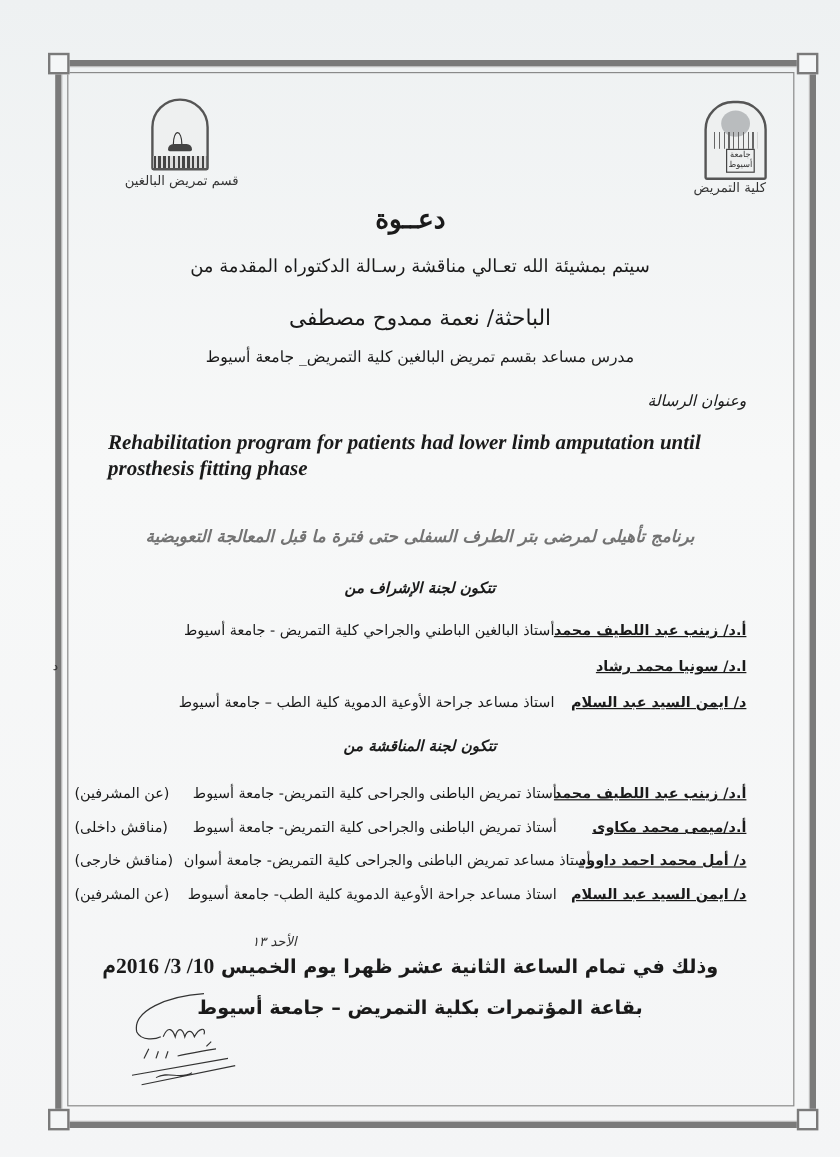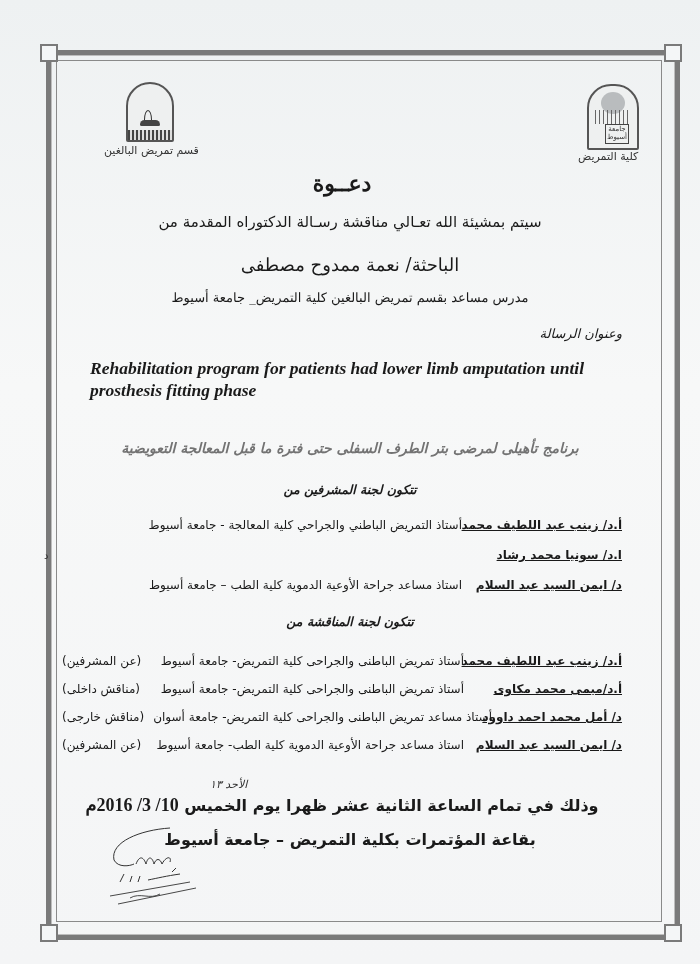--- a/index.html
+++ b/index.html
@@ -153,25 +153,25 @@
 <div class="abs logo-caption rtl" style="left:104px; top:144px;">قسم تمريض البالغين</div>
 
 <div class="abs title-invite rtl">دعــوة</div>
 <div class="abs intro rtl">سيتم بمشيئة الله تعـالي مناقشة رسـالة الدكتوراه المقدمة من</div>
 <div class="abs researcher rtl">الباحثة/ نعمة ممدوح مصطفى</div>
 <div class="abs researcher-role rtl">مدرس مساعد بقسم تمريض البالغين كلية التمريض_ جامعة أسيوط</div>
 <div class="abs thesis-label rtl">وعنوان الرسالة</div>
 <div class="abs thesis-en">Rehabilitation program for patients had lower limb amputation until prosthesis fitting phase</div>
 <div class="abs thesis-ar rtl">برنامج تأهيلى لمرضى بتر الطرف السفلى حتى فترة ما قبل المعالجة التعويضية</div>
 
-<div class="abs section-heading sup-heading rtl">تتكون لجنة المشرفين من</div>
+<div class="abs section-heading sup-heading rtl">تتكون لجنة الإشراف من</div>
 
 <div class="member-row sup rtl" style="top:518px;">
   <span class="name">أ.د/ زينب عبد اللطيف محمد</span>
-  <span class="title">أستاذ التمريض الباطني والجراحي كلية المعالجة - جامعة أسيوط</span>
+  <span class="title">أستاذ البالغين الباطني والجراحي كلية التمريض - جامعة أسيوط</span>
 </div>
 <div class="member-row sup rtl" style="top:548px;">
   <span class="name">ا.د/ سونيا محمد رشاد</span>
 </div>
 <div class="member-row sup rtl" style="top:578px;">
   <span class="name">د/ ايمن السيد عبد السلام</span>
   <span class="title">استاذ مساعد جراحة الأوعية الدموية كلية الطب – جامعة أسيوط</span>
 </div>
 
 <div class="abs section-heading disc-heading rtl">تتكون لجنة المناقشة من</div>

